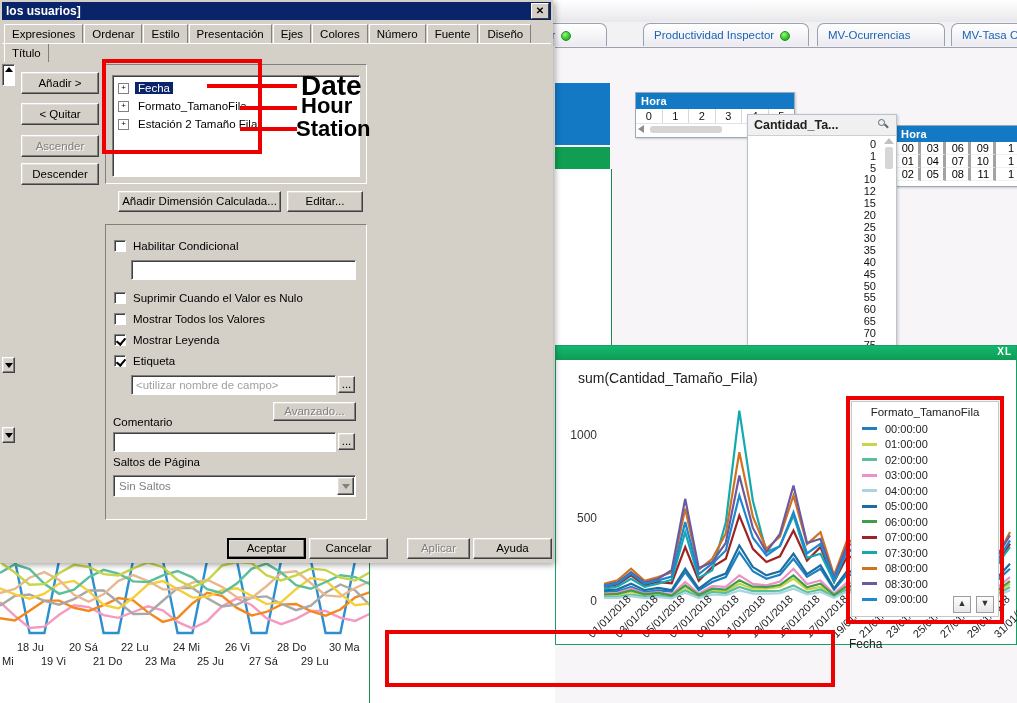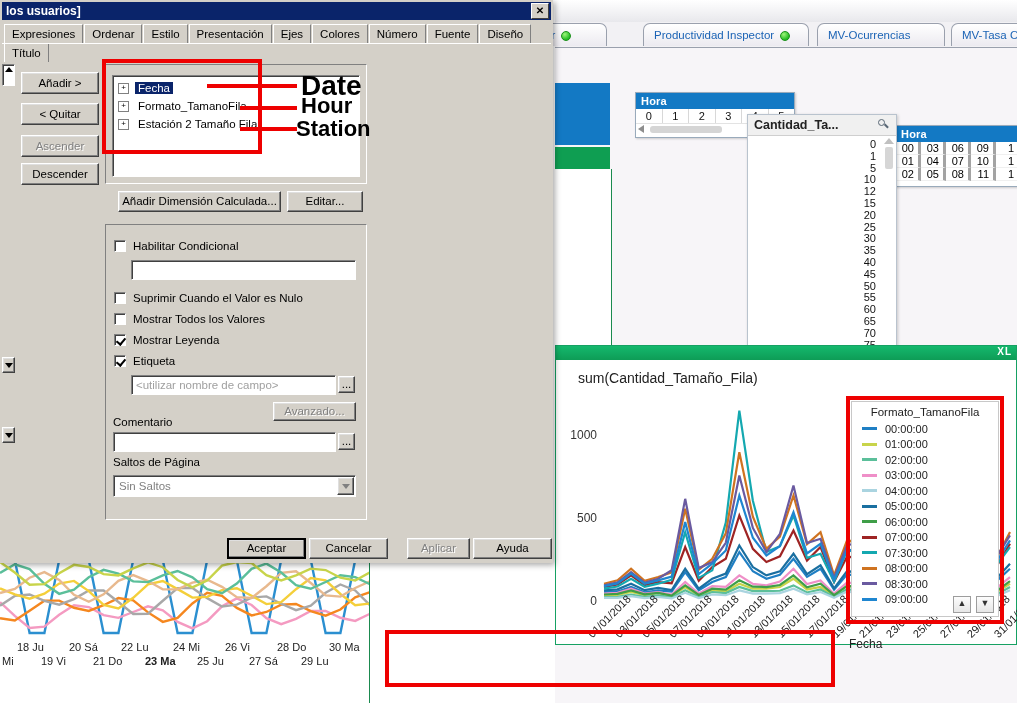--- a/index.html
+++ b/index.html
@@ -340,21 +340,21 @@
       <div class="blx" style="left: 17px; top: 0px;">18 Ju</div>
       <div class="blx" style="left: 69px; top: 0px;">20 Sá</div>
       <div class="blx" style="left: 121px; top: 0px;">22 Lu</div>
       <div class="blx" style="left: 173px; top: 0px;">24 Mi</div>
       <div class="blx" style="left: 225px; top: 0px;">26 Vi</div>
       <div class="blx" style="left: 277px; top: 0px;">28 Do</div>
       <div class="blx" style="left: 329px; top: 0px;">30 Ma</div>
       <div class="blx" style="left: 2px; top: 14px;">Mi</div>
       <div class="blx" style="left: 41px; top: 14px;">19 Vi</div>
       <div class="blx" style="left: 93px; top: 14px;">21 Do</div>
-      <div class="blx" style="left: 145px; top: 14px; font-weight: bold;">23 Ma</div>
+      <div class="blx" style="left: 145px; top: 14px;">23 Ma</div>
       <div class="blx" style="left: 197px; top: 14px;">25 Ju</div>
       <div class="blx" style="left: 249px; top: 14px;">27 Sá</div>
       <div class="blx" style="left: 301px; top: 14px;">29 Lu</div>
     </div>
 </div>
 <div id="bl-bottom">
   <div class="orange-bar" style="left:287px;top:14px;width:160px;height:15px;"></div>
   <div id="tiny-rot-holder">
       <div class="tiny-rot" style="left: 20px; top: 14px;">·</div>
       <div class="tiny-rot" style="left: 62px; top: 14px;">·</div>

